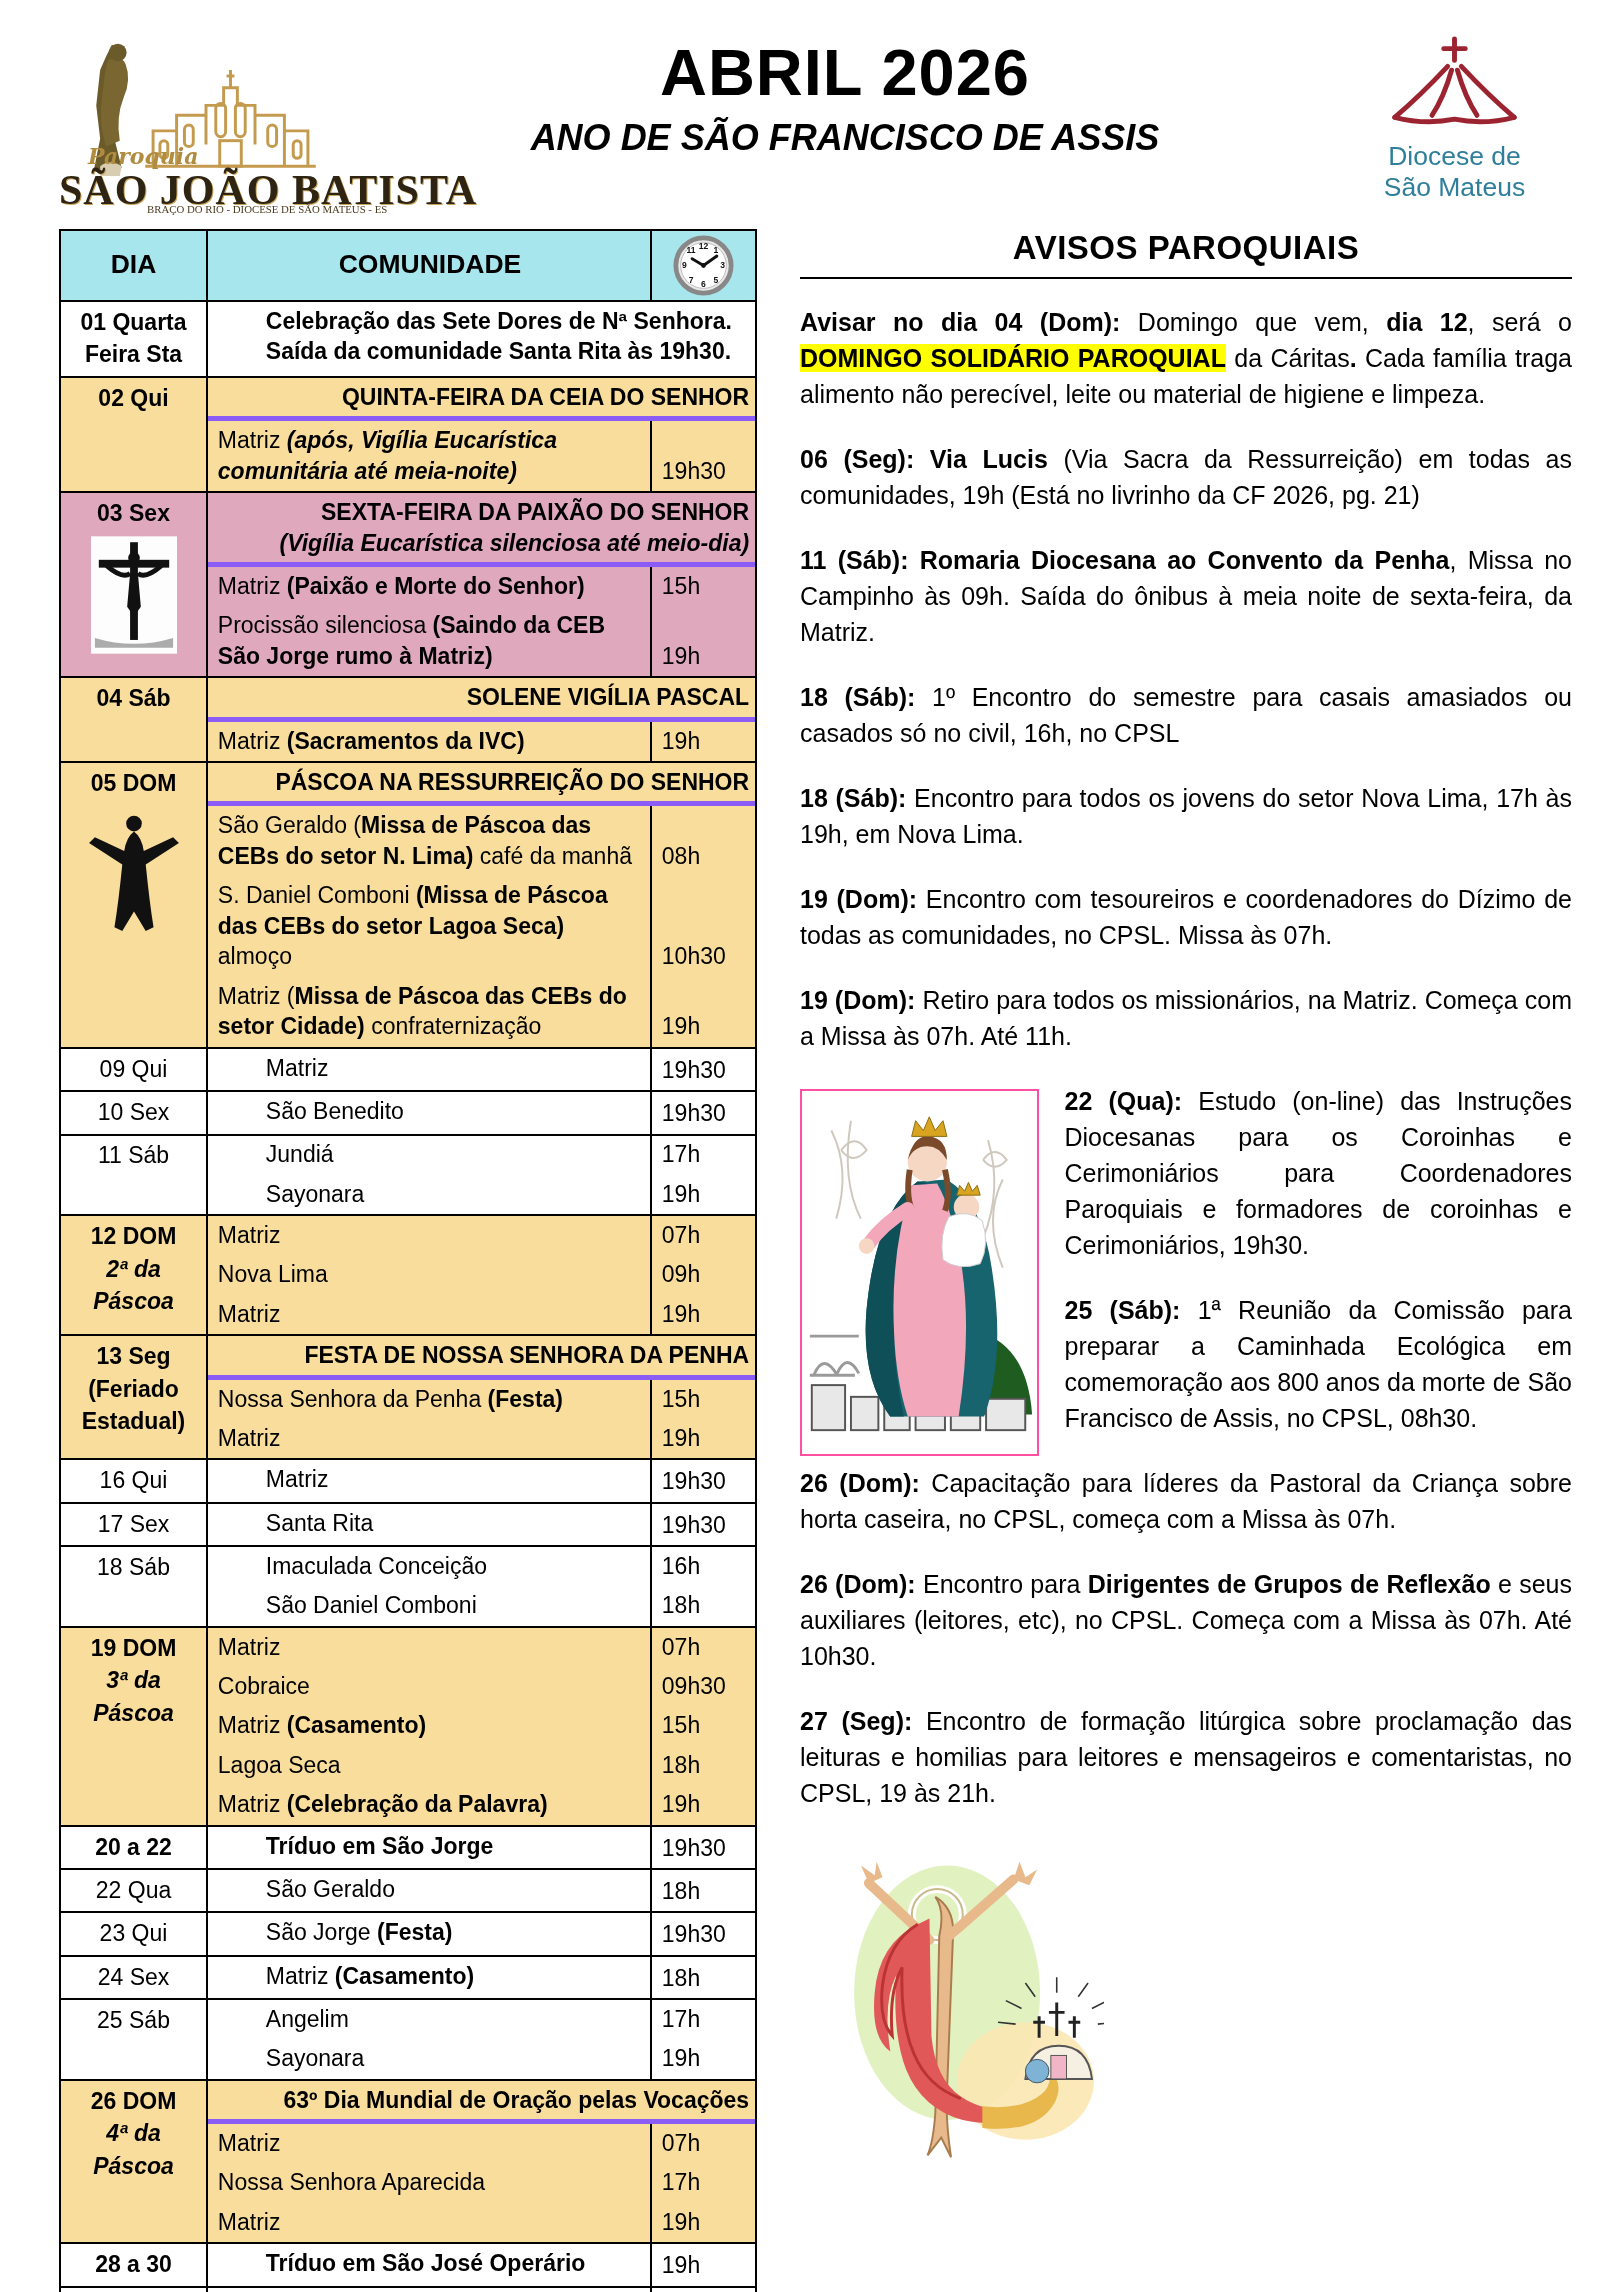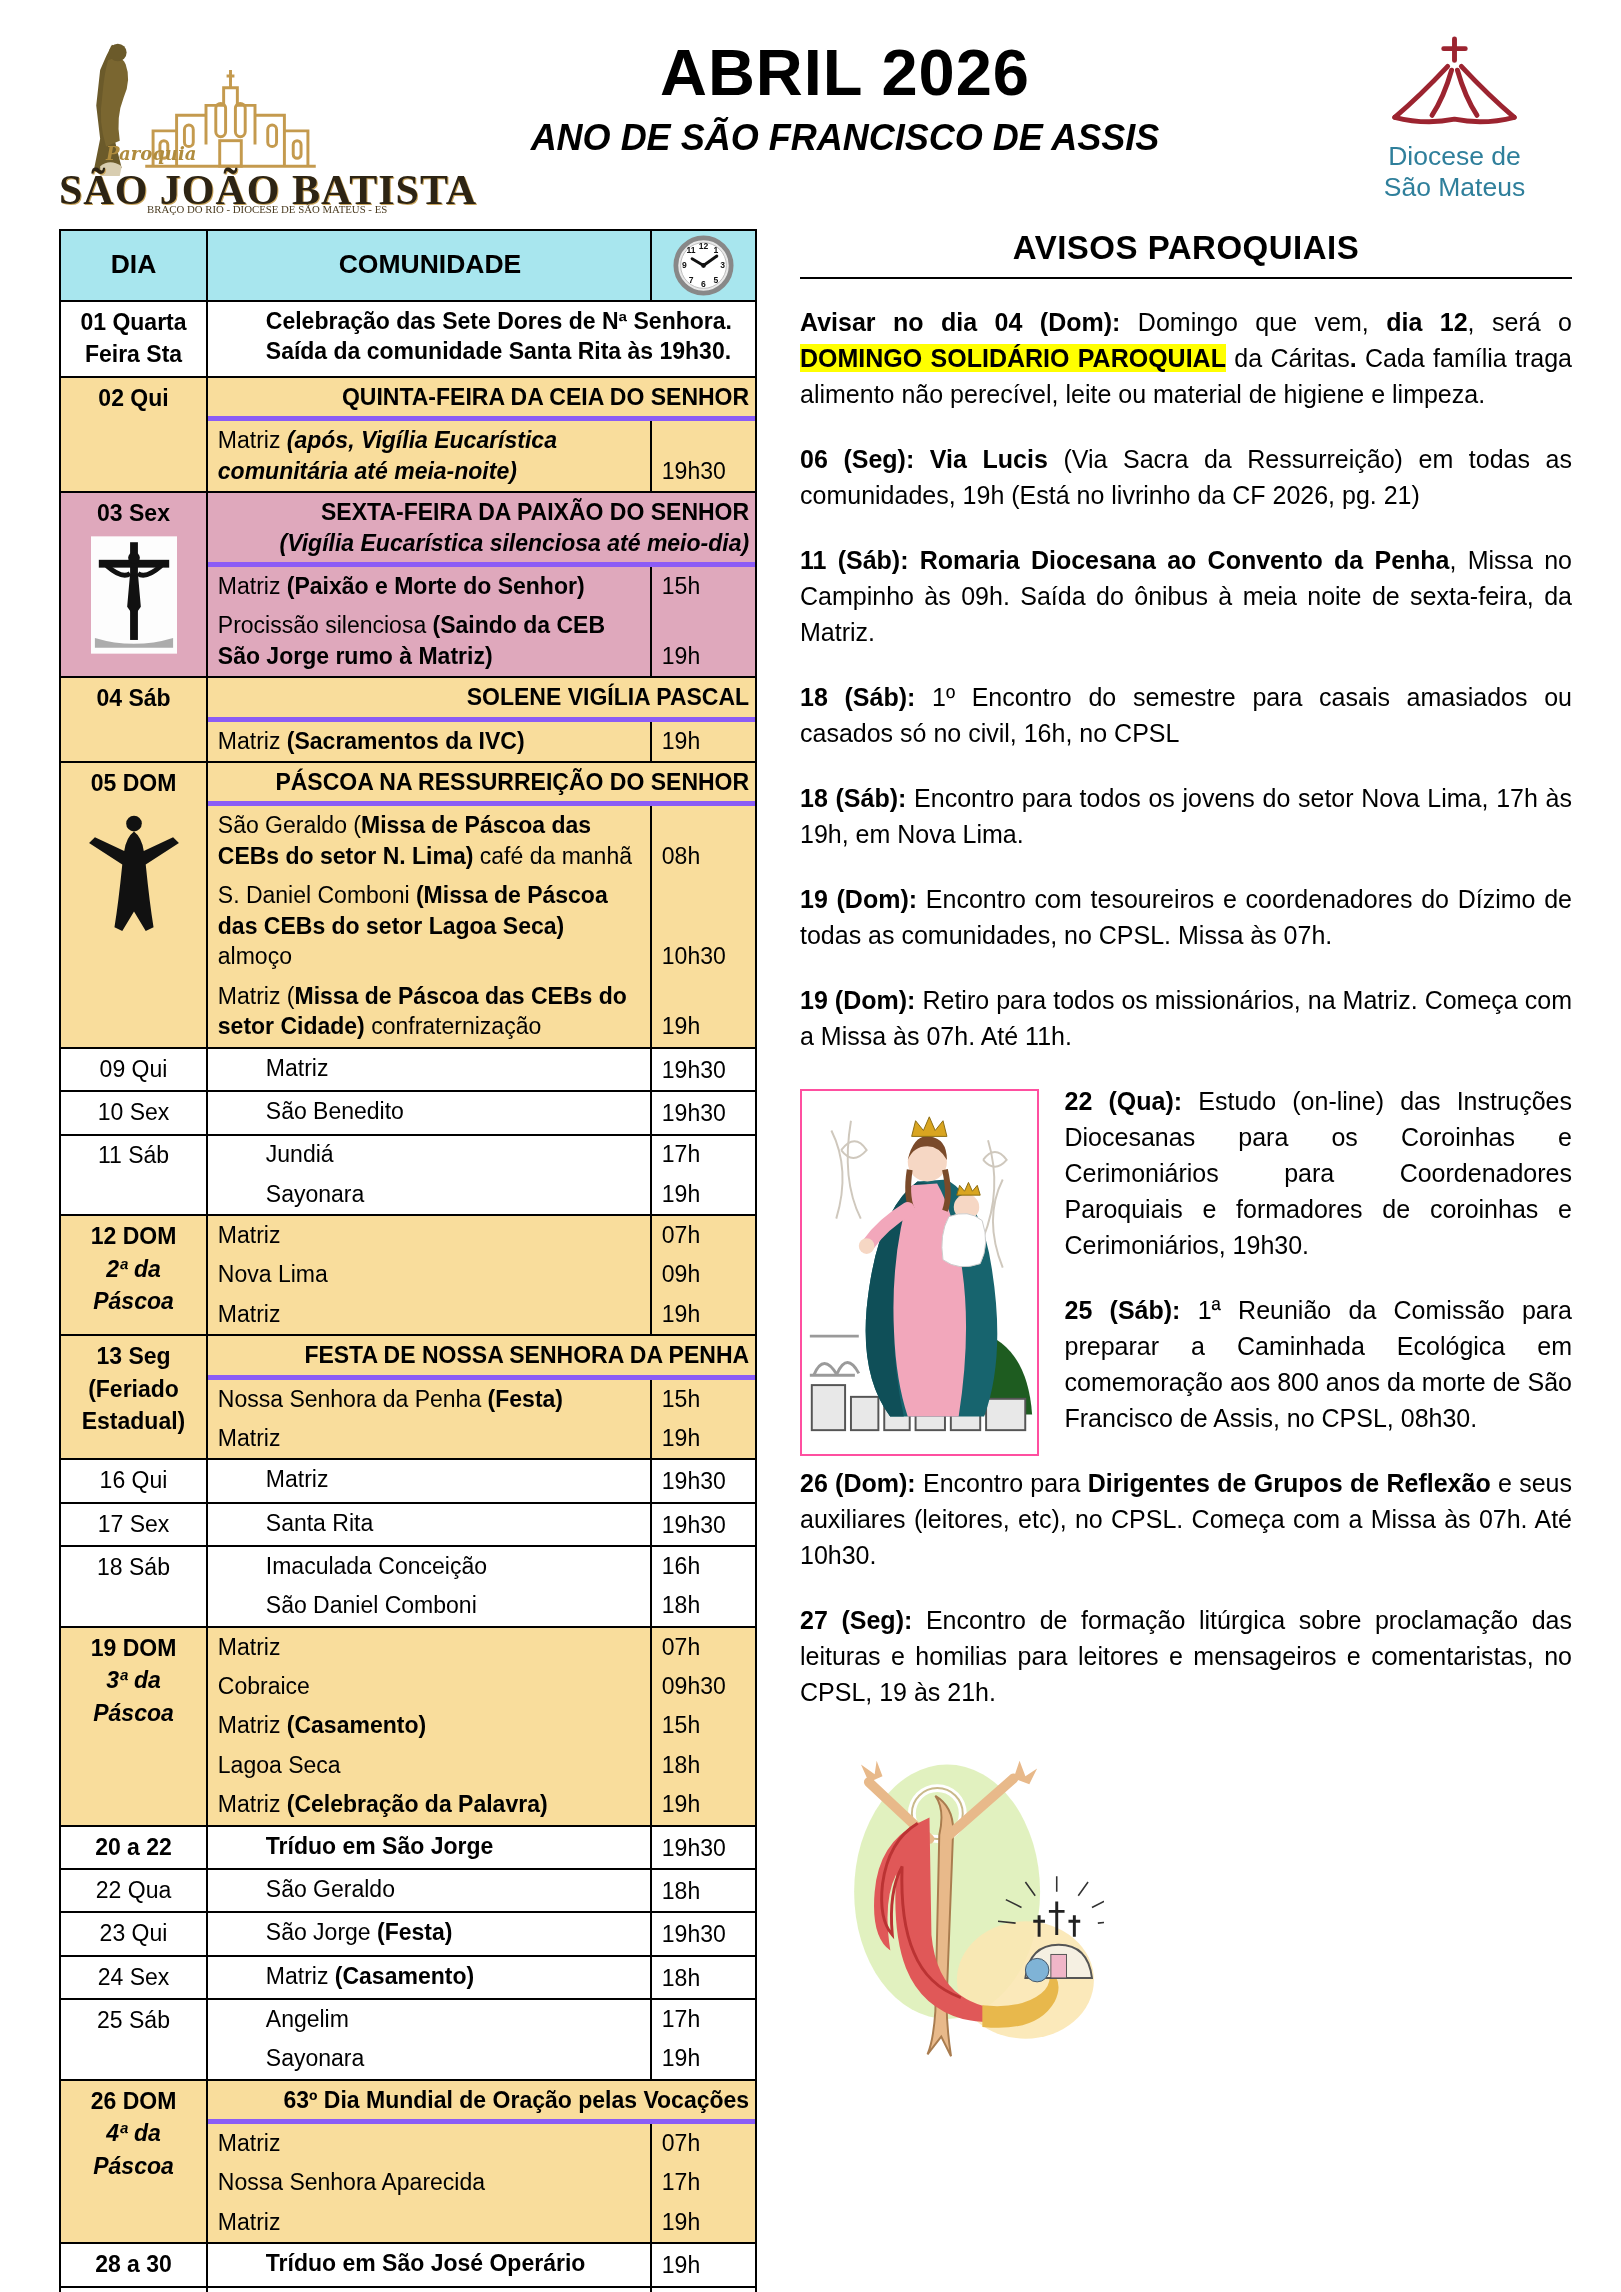--- a/index.html
+++ b/index.html
@@ -6,21 +6,21 @@
   body{
     width:1621px;height:2293px;position:relative;overflow:hidden;
     font-family:"Liberation Sans", sans-serif;color:#000;
     -webkit-font-smoothing:antialiased;
   }
   
   .page-header{display:flex;align-items:flex-start;justify-content:space-between;
     padding:27.4px 49px 0 59px;height:186px;}
   .parish-logo{width:294px;position:relative;}
   .parish-logo .script{font-family:"DejaVu Serif",serif;font-style:italic;font-weight:bold;
-    color:#b08c3e;font-size:18px;position:absolute;left:47px;top:116px;}
+    color:#b08c3e;font-size:22px;position:absolute;left:29px;top:116px;}
   .parish-logo .big{font-family:"Liberation Serif",serif;font-weight:bold;color:#2d2414;
     font-size:42px;letter-spacing:1px;position:absolute;left:0;top:139px;white-space:nowrap;
     text-shadow:1px 1px 0 #c9a45b;}
   .parish-logo .tiny{font-family:"Liberation Serif",serif;color:#4a3b20;font-size:10.8px;
     position:absolute;left:88px;top:176px;white-space:nowrap;}
   .center-titles{flex:1;text-align:center;padding-top:11.8px;}
   .main-title{font-size:65px;font-weight:bold;letter-spacing:1px;line-height:1.05;}
   .sub-title{font-size:36px;font-weight:bold;font-style:italic;margin-top:9.8px;}
   .diocese-logo{width:235px;text-align:center;}
   .diocese-logo .dtext{color:#2f7f9b;font-size:26.5px;line-height:1.15;margin-top:2px;}
@@ -594,20 +594,21 @@
           <path d="M158 106 l3 -10 5 6 4 -9 4 9 5 -6 3 10z" fill="#d9a520" stroke="#8a6a10"></path>
           <path d="M150 128 q20 -8 34 4 q8 24 -2 44 q-22 8 -38 -4 q-4 -26 6 -44z" fill="#ffffff" stroke="#ccc"></path>
 
           <path d="M108 120 q-26 16 -40 36" stroke="#f2a7bb" stroke-width="14" fill="none" stroke-linecap="round"></path>
           <circle cx="66" cy="158" r="8" fill="#f6d7c4"></circle>
         </svg>
       </span>
       <div id="avisos-bottom">
           <p><span class="b">22 (Qua): </span><span>Estudo (on-line) das Instruções Diocesanas para os Coroinhas e Cerimoniários para Coordenadores Paroquiais e formadores de coroinhas e Cerimoniários, 19h30.</span></p>
           <p><span class="b">25 (Sáb): </span><span>1ª Reunião da Comissão para preparar a Caminhada Ecológica em comemoração aos 800 anos da morte de São Francisco de Assis, no CPSL, 08h30.</span></p>
+          <p><span class="b">26 (Dom): </span><span>Capacitação para líderes da Pastoral da Criança sobre horta caseira, no CPSL, começa com a Missa às 07h.</span></p>
           <p><span class="b">26 (Dom): </span><span>Encontro para </span><span class="b">Dirigentes de Grupos de Reflexão</span><span> e seus auxiliares (leitores, etc), no CPSL. Começa com a Missa às 07h. Até 10h30.</span></p>
           <p><span class="b">27 (Seg): </span><span>Encontro de formação litúrgica sobre proclamação das leituras e homilias para leitores e mensageiros e comentaristas, no CPSL, 19 às 21h.</span></p>
         </div>
     </div>
 
     <div class="easter">
       <div class="easter-img">
         <svg width="304" height="323" viewBox="0 0 310 330">
 
           <ellipse cx="150" cy="150" rx="95" ry="130" fill="#d9edaf" opacity="0.8"></ellipse>

